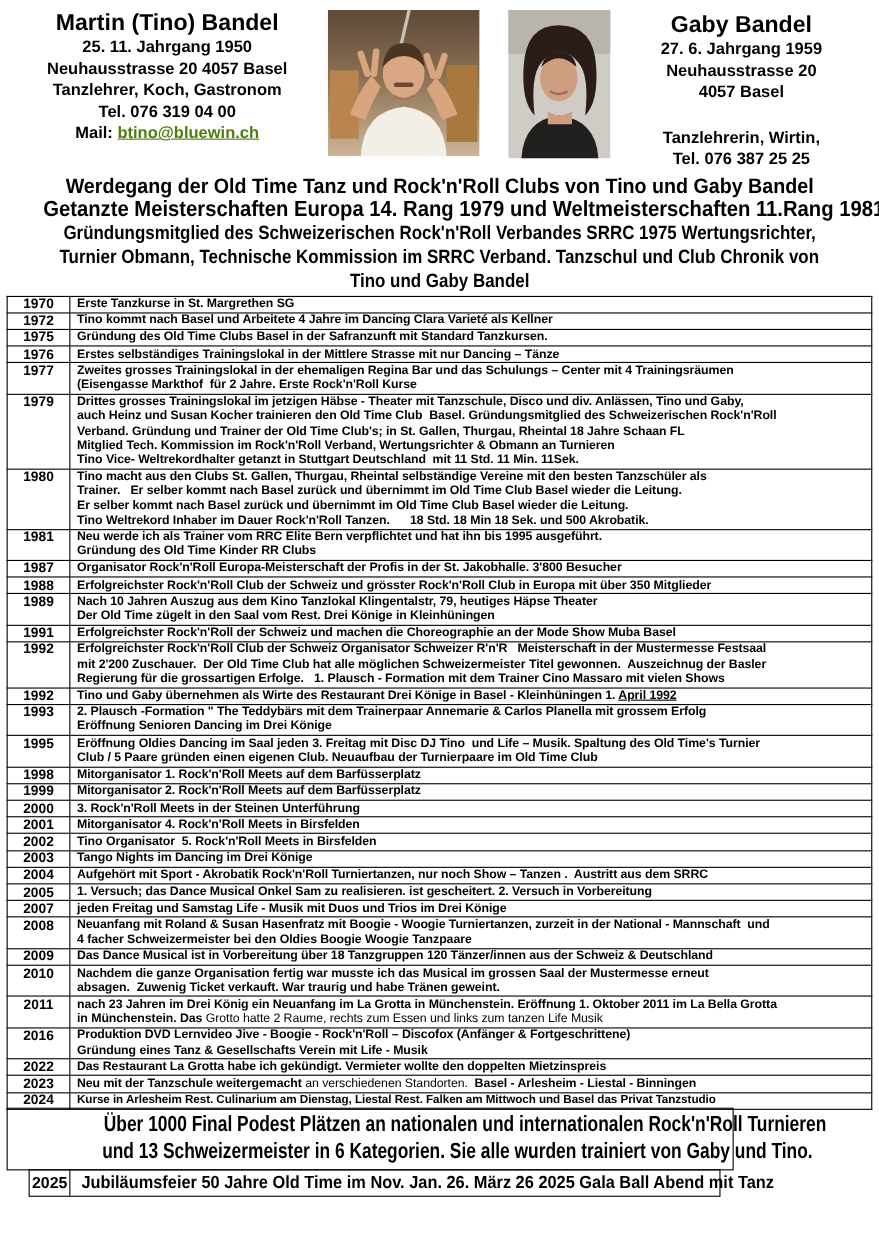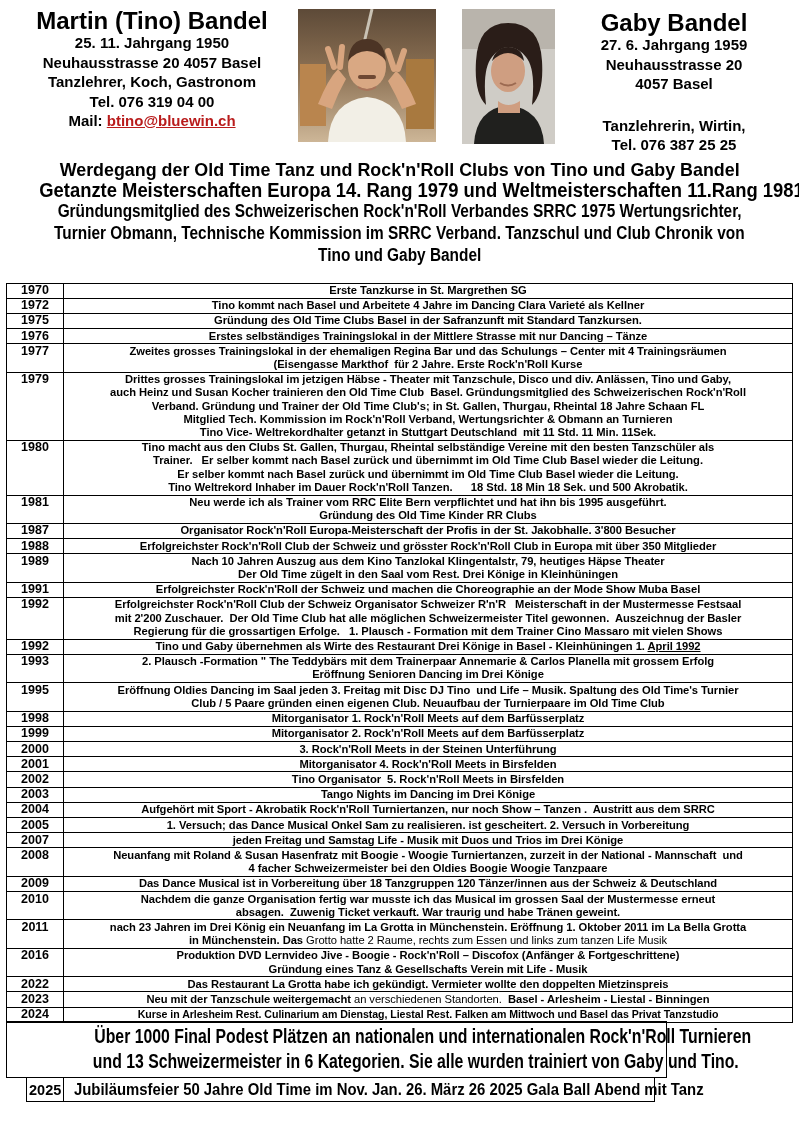--- a/index.html
+++ b/index.html
@@ -2,44 +2,44 @@
 <html><head>
 <meta charset="utf-8">
 <style>
   html,body { margin:0; padding:0; background:#ffffff; }
   body { width:799px; height:1122px; font-family:"Liberation Sans", sans-serif; color:#000; overflow:hidden; }
   .sheet { box-sizing:border-box; width:799px; height:1122px; padding:4px 6px 0 6px; }
 
   
   .header { display:flex; align-items:flex-start; }
   .hdr-left { width:292px; text-align:center; padding-top:4px; }
-  .hdr-name { font-size:24px; font-weight:bold; line-height:25px; }
+  .hdr-name { font-size:21px; font-weight:bold; line-height:25px; }
   .hdr-line { font-size:15px; font-weight:bold; line-height:19.5px; }
-  .hdr-link { color:#b91c1c; text-decoration:underline; font-weight:bold; }
+  .hdr-link { color:#4d7c0f; text-decoration:underline; font-weight:bold; }
   .photos { display:flex; gap:26px; padding-top:5px; }
   .photo { display:block; border:0; }
   .hdr-right { flex:1; text-align:center; padding-top:6px; }
   .hdr-gap { height:22px; }
 
   
   .titleblock { text-align:center; margin-top:4px; }
   .t-line { white-space:nowrap; }
   .cond { display:inline-block; transform-origin:50% 50%; white-space:nowrap; }
   .t1 { font-size:19px; font-weight:bold; line-height:21px; }
   .t1 .cond { transform:scaleX(0.94); }
   .t2 { font-size:20px; font-weight:bold; line-height:20px; }
   .t2 .cond { transform:scaleX(0.92); }
   .t3 { font-size:17.5px; font-weight:bold; line-height:22px; }
   .t3 .cond { transform:scaleX(0.88); }
 
   
-  table.chron { width:787px; border-collapse:collapse; margin-top:17px; }
+  table.chron { width:787px; border-collapse:collapse; margin-top:3px; }
   table.chron td { border:1.5px solid #000; vertical-align:top; }
   td.year { width:52px; text-align:center; font-weight:bold; font-size:12.5px; padding:0.5px 2px; line-height:13.2px; }
-  td.desc { font-weight:bold; font-size:11.2px; line-height:13.2px; padding:0.5px 6px; letter-spacing:-0.05px;text-align:center; }
+  td.desc { font-weight:bold; font-size:11.2px; line-height:13.2px; padding:0.5px 6px; letter-spacing:-0.05px; }
   td.desc .line { white-space:pre; overflow:hidden; }
   .seg-r { font-weight:normal; }
   .seg-u { text-decoration:underline; }
   .seg-c { font-size:10.6px; }
 
   
   .footerbox { width:661px; box-sizing:border-box; border:1.5px solid #000; margin-top:-1.5px; text-align:center; padding:2px 0 3px 0; }
   .f-line { font-size:20px; font-weight:bold; line-height:25px; white-space:nowrap; }
   .f-line .cond { transform:scaleX(0.79); }
   .finalrow { width:629px; box-sizing:border-box; display:flex; border:1.5px solid #000; margin-top:-1.5px;margin-left:20px; }

